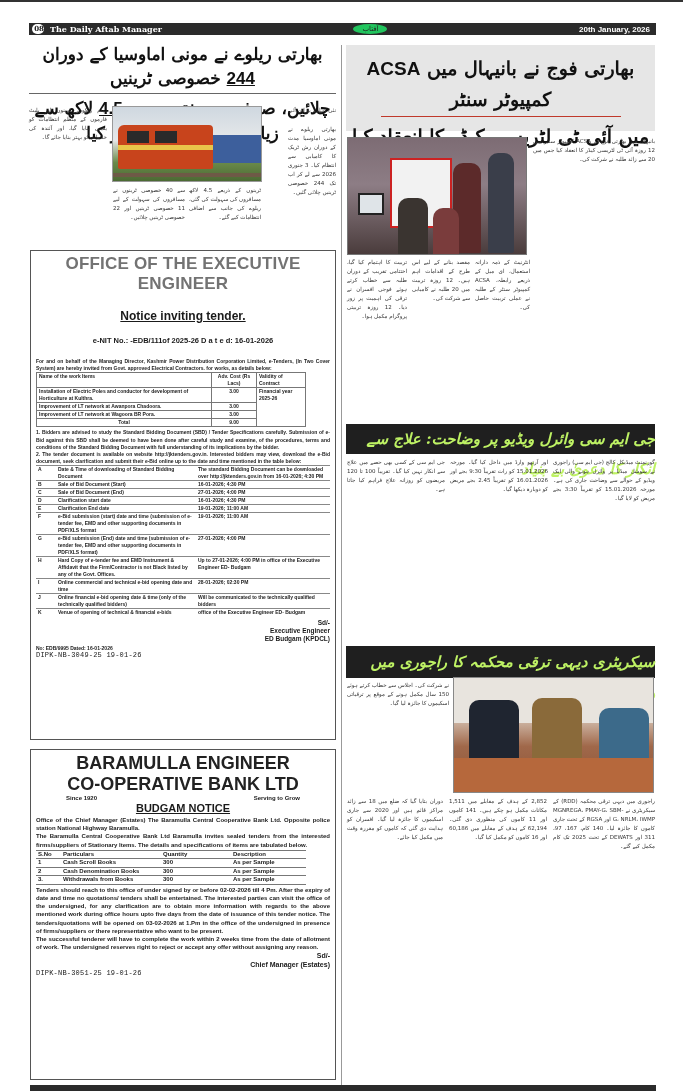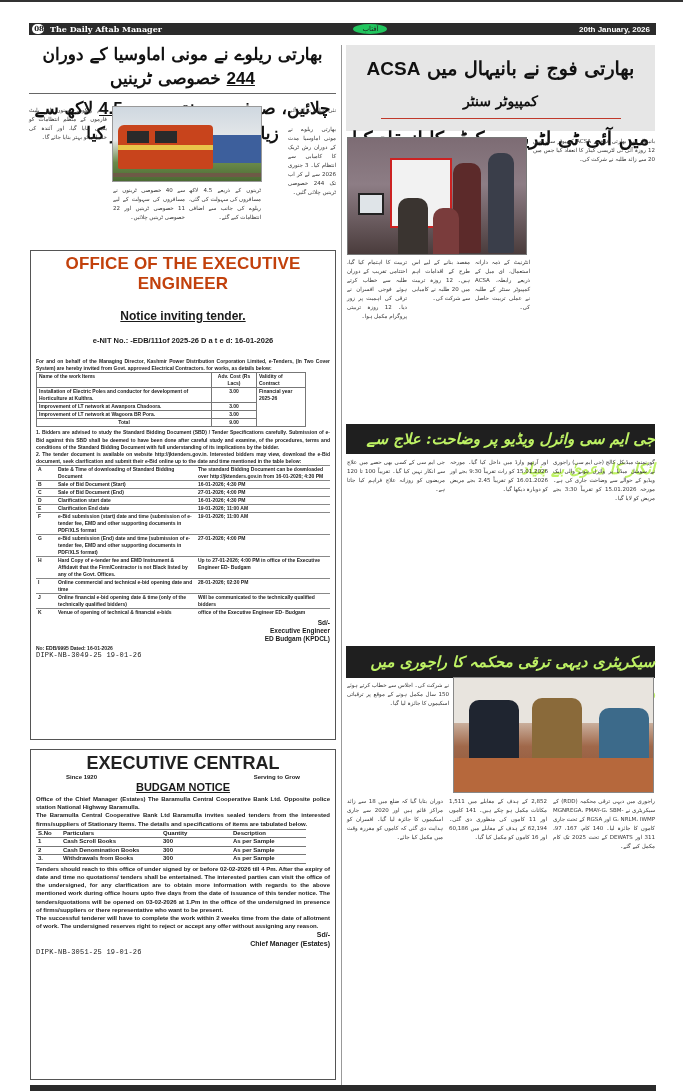--- a/index.html
+++ b/index.html
@@ -25,21 +25,21 @@
   .urdu-text { direction: rtl; text-align: justify; font-family: "DejaVu Sans", sans-serif; font-size: 5.5px; line-height: 9px; color: #333; }
   .train-photo { position: absolute; left: 83px; top: 0; width: 150px; height: 76px; background: linear-gradient(180deg, #cfd8e0 0%, #e6e8ea 45%, #6a8a4a 75%, #4b6a33 100%); overflow: hidden; border: 1px solid #999; }
   .train-body { position: absolute; left: 5px; top: 18px; width: 95px; height: 44px; background: #c8441c; border-radius: 6px 4px 2px 2px; }
   .train-stripe { position: absolute; left: 5px; top: 38px; width: 95px; height: 5px; background: #e9c54a; }
   .train-win { position: absolute; top: 24px; width: 22px; height: 12px; background: #2a2a2a; }
   .train-coach { position: absolute; left: 100px; top: 28px; width: 48px; height: 28px; background: #3d5f9c; }
   .track { position: absolute; left: 0; bottom: 4px; width: 150px; height: 4px; background: #6e5a46; }
 
   .notice-box { position: absolute; border: 1px solid #555; background: #fff; }
   .kpdcl { left: 30px; top: 250px; width: 306px; height: 490px; padding: 3px 5px; }
-  .kpdcl .big { font-family: "Liberation Sans", sans-serif; font-weight: 900; font-size: 17px; text-align: center; line-height: 20px; letter-spacing: 0.2px; color: #c2410c; }
+  .kpdcl .big { font-family: "Liberation Sans", sans-serif; font-weight: 900; font-size: 17px; text-align: center; line-height: 20px; letter-spacing: 0.2px; color: #737373; }
   .kpdcl .nit { text-align: center; font-weight: bold; font-size: 12px; text-decoration: underline; margin-top: 15px; font-family: "Liberation Sans Narrow", "Liberation Sans", sans-serif; }
   .kpdcl .enit { text-align: center; font-weight: bold; font-size: 7.5px; margin: 13px 0; }
   .small-text { font-size: 5px; line-height: 7.2px; color: #222; font-weight: bold; }
   .small-text.just { text-align: justify; }
   table { border-collapse: collapse; width: 100%; }
   .works-table td, .works-table th { border: 1px solid #777; font-size: 5px; line-height: 7px; padding: 0 2px; text-align: left; vertical-align: top; font-weight: bold; color: #222; }
   .works-table th { font-weight: bold; }
   .sched-table td { border-top: 1px solid #888; font-size: 5px; line-height: 7px; padding: 0 2px; vertical-align: top; font-weight: bold; color: #222; }
   .sched-table td:first-child { width: 20px; }
   .sched-table td:nth-child(2) { width: 140px; }
@@ -217,21 +217,22 @@
   <div class="sig" style="margin-top:3px;">
     <div>Sd/-</div>
     <div>Executive Engineer</div>
     <div>ED Budgam (KPDCL)</div>
   </div>
   <div class="ref-line">No: EDB/9995 Dated: 16-01-2026</div>
   <div class="dipk">DIPK-NB-3049-25   19-01-26</div>
 </div>
 
 <div class="notice-box bank">
-  <div class="big">EXECUTIVE CENTRAL</div>
+  <div class="big">BARAMULLA ENGINEER</div>
+  <div class="big">CO-OPERATIVE BANK LTD</div>
   <div class="meta">
     <span>Since 1920</span>
     <span>Serving to Grow</span>
   </div>
   <div class="tn">BUDGAM NOTICE</div>
   <div class="body">Office of the Chief Manager (Estates) The Baramulla Central Cooperative Bank Ltd. Opposite police station National Highway Baramulla.</div>
   <div class="body">The Baramulla Central Cooperative Bank Ltd Baramulla invites sealed tenders from the interested firms/suppliers of Stationary Items. The details and specifications of items are tabulated below.</div>
   <table class="items-table">
     <tbody>
         <tr>
@@ -266,21 +267,21 @@
     <div>Sd/-</div>
     <div>Chief Manager (Estates)</div>
   </div>
   <div class="dipk">DIPK-NB-3051-25   19-01-26</div>
 </div>
 
 <div class="acsa-head">
   <div>
     <span>بھارتی فوج نے بانیہال میں</span>
     <span class="latin">ACSA</span>
-    <span style="font-size:14px;">کمپیوٹر سنٹر</span>
+    <span style="font-size:19px;">کمپیوٹر سنٹر</span>
   </div>
   <span class="red-rule"></span>
   <div>میں آئی ٹی لٹریسی کیڈر کا انعقاد کیا</div>
 </div>
 
 <div class="photo-acsa">
   <div class="poster"></div>
   <div class="person" style="left:50px; top:60px; width:30px; height:58px; background:#3a3430;"></div>
   <div class="person" style="left:105px; top:25px; width:28px; height:90px; background:#5c2a2a;"></div>
   <div class="person" style="left:140px; top:15px; width:26px; height:100px; background:#3a3e4a;"></div>

